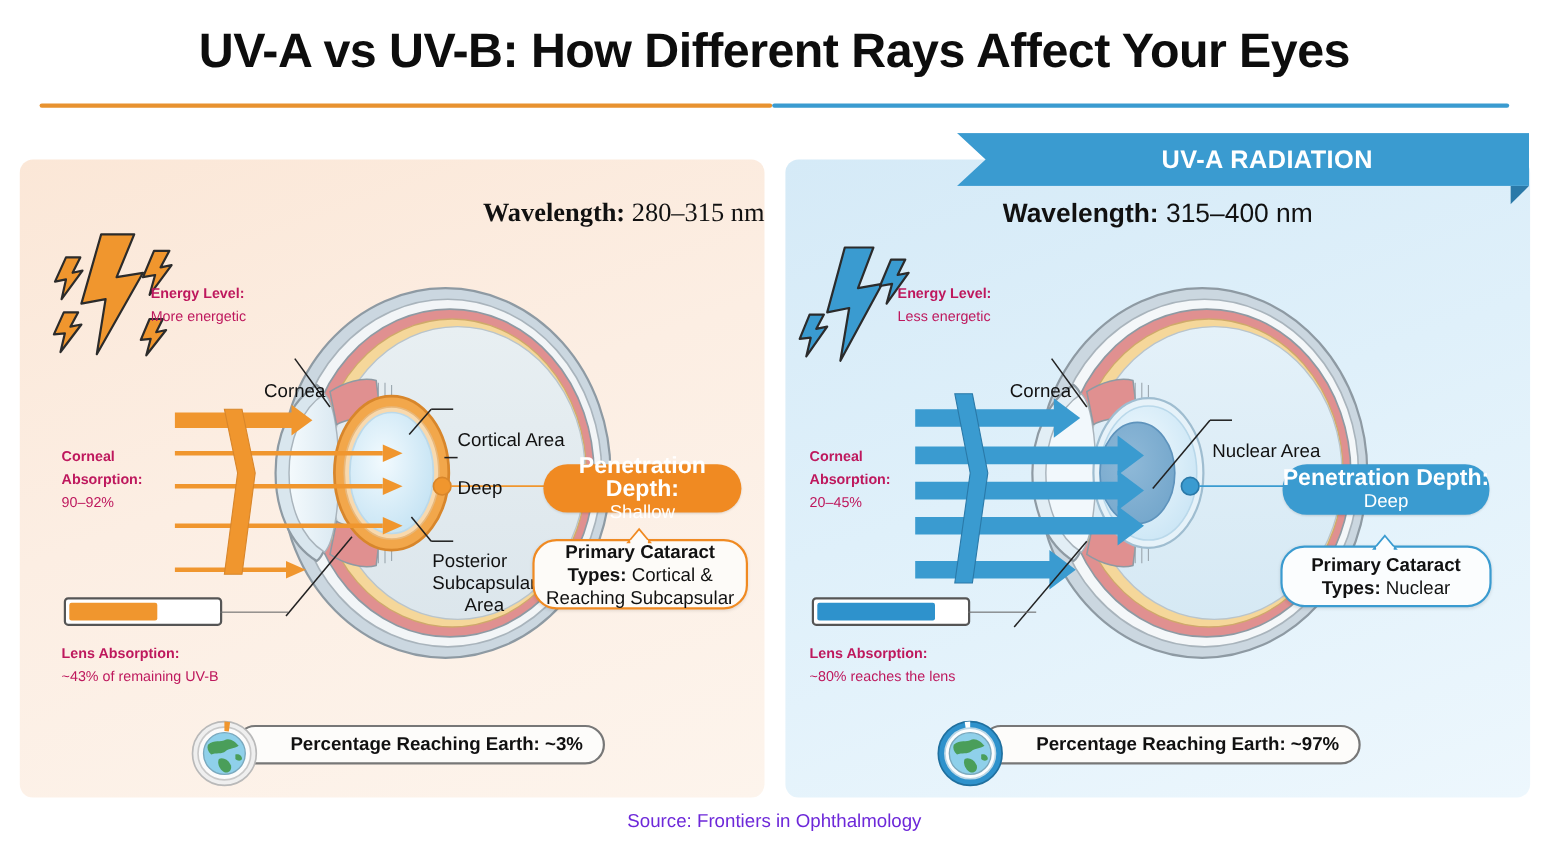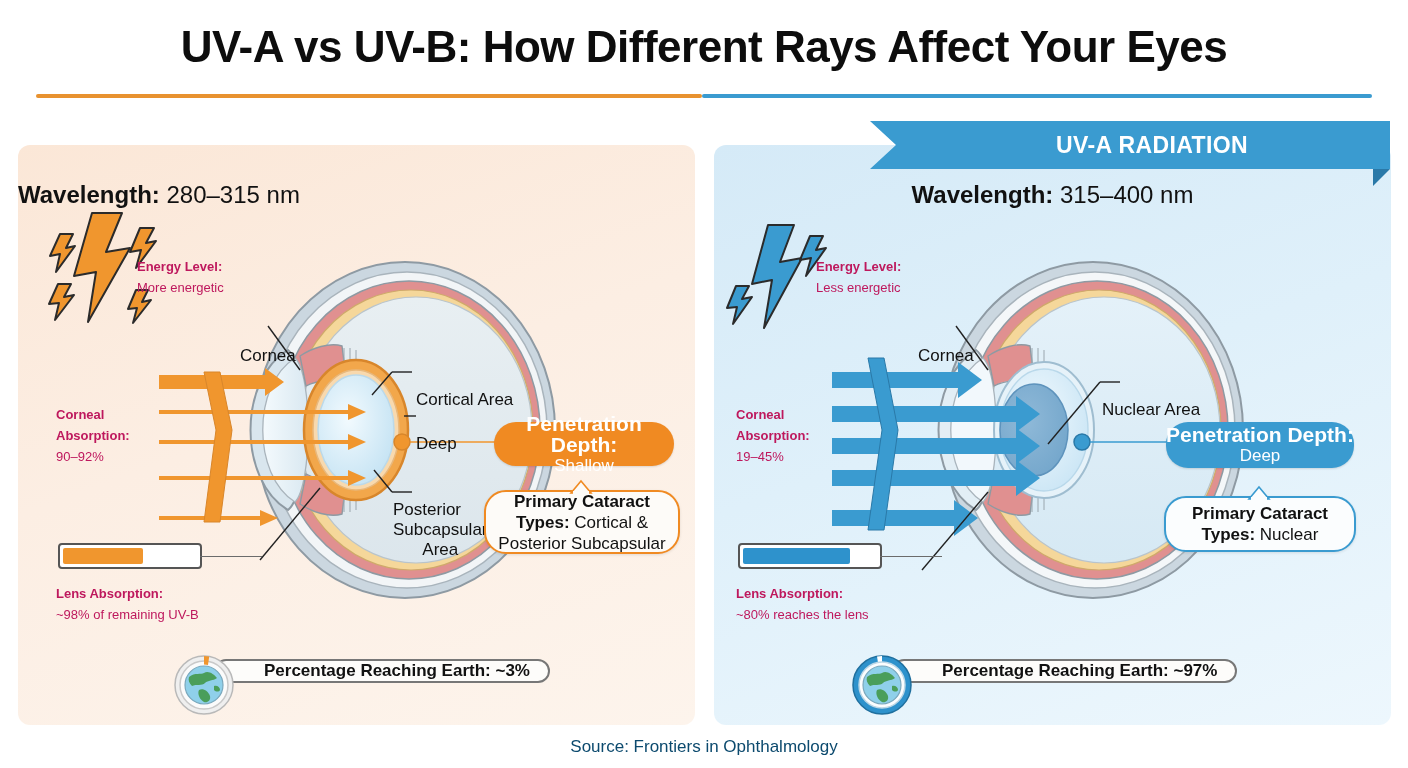--- a/index.html
+++ b/index.html
@@ -57,21 +57,21 @@
   }
   .ribbon.uva .label{right:0;width:476px;text-align:center;}
   .ribbon.uva .fold{right:0;top:48px;background:#2A79A8;
     clip-path:polygon(0 0,100% 0,0 100%);}
 
   
   .wavelength{
     position:absolute;top:181px;font-size:24px;white-space:nowrap;color:#111;
   }
   .wavelength b{font-weight:bold;}
-  .wavelength.uvb{left:18px;width:677px;text-align:left;}
+  .wavelength.uvb{left:18px;width:677px;text-align:right;font-family:Liberation Serif, serif;}
   .wavelength.uva{left:714px;width:677px;text-align:center;}
 
   
   .txtblock{position:absolute;font-size:13px;line-height:21px;color:#be185d;white-space:nowrap;}
   .txtblock .hd{font-weight:bold;display:block;}
   .txtblock .sub{display:block;}
 
   .anno{position:absolute;font-size:17px;color:#111;white-space:nowrap;line-height:20px;margin-top:28px;}
 
   
@@ -103,32 +103,32 @@
 
   
   .barwrap{position:absolute;width:144px;height:26px;background:#fff;
     border:2px solid #555;border-radius:4px;box-sizing:border-box;padding:3px;}
   .barwrap .fill{height:100%;border-radius:2px;}
   .leadline{position:absolute;border-top:1.5px solid #6b6b6b;}
 
   
   .earthrow{position:absolute;height:46px;}
   .earthpill{
-    position:absolute;left:42px;top:0;height:24px;
+    position:absolute;left:42px;top:0;height:36px;
     background:#FDFCFA;border:2px solid #777;border-radius:20px;
     display:flex;align-items:center;box-sizing:border-box;
     padding:0 18px 0 26px;
     font-weight:bold;font-size:17px;color:#111;white-space:nowrap;
   }
   .earthbadge{position:absolute;left:0;top:-6px;width:64px;height:64px;}
 
   
   .source{
     position:absolute;left:0;top:737px;width:1408px;text-align:center;
-    font-size:17px;color:#0c4a6e;
+    font-size:17px;color:#6d28d9;
   }
   svg{display:block;overflow:visible;}
   .eye{position:absolute;}
 </style>
 </head>
 <body>
 
 <div class="page">
 
   <div class="title">UV-A vs UV-B: How Different Rays Affect Your Eyes</div>
@@ -261,31 +261,31 @@
     <svg class="tail" viewBox="0 0 20 12">
       <polygon points="10,0 20,12 0,12" fill="#FDFBF8" stroke="#F08A22" stroke-width="1.6"></polygon>
       <rect x="2" y="10" width="16" height="4" fill="#FDFBF8"></rect>
     </svg>
     <div>
       <b>Primary Cataract</b>
     </div>
     <div>
       <b>Types:</b><span> Cortical &amp;</span>
     </div>
-    <div>Posterior Subcapsular</div>
+    <div>Reaching Subcapsular</div>
   </div>
 
   <div class="barwrap" style="left:58px;top:543px;">
     <div class="fill" style="width:60%;background:#F0962E;"></div>
   </div>
   <div class="leadline" style="left:200px;top:556px;width:62px;"></div>
 
   <div class="txtblock" style="left:56px;top:583px;">
     <span class="hd">Lens Absorption:</span>
-    <span class="sub">~98% of remaining UV-B</span>
+    <span class="sub">~43% of remaining UV-B</span>
   </div>
 
   <div class="earthrow" style="left:172px;top:659px;">
     <div class="earthpill">
       <span style="margin-left:22px;">Percentage Reaching Earth: ~3%</span>
     </div>
     <svg class="earthbadge" viewBox="0 0 64 64">
       <circle cx="32" cy="32" r="29" fill="#EFEFEF" stroke="#b9b9b9" stroke-width="1.5"></circle>
       <circle cx="32" cy="32" r="24" fill="#FBFBFB" stroke="#c9c9c9" stroke-width="1.5"></circle>
       <path d="M32 3 A29 29 0 0 1 37.2 3.5 L36 12 A20 20 0 0 0 32 11.6 Z" fill="#F0962E"></path>
@@ -318,21 +318,21 @@
   </svg>
 
   <div class="txtblock" style="left:816px;top:256px;">
     <span class="hd">Energy Level:</span>
     <span class="sub">Less energetic</span>
   </div>
 
   <div class="txtblock" style="left:736px;top:404px;">
     <span class="hd">Corneal</span>
     <span class="hd">Absorption:</span>
-    <span class="sub">19–45%</span>
+    <span class="sub">20–45%</span>
   </div>
 
   <svg class="eye" style="left:848px;top:230px;" width="440" height="400" viewBox="0 0 440 400">
     <defs>
       <linearGradient id="vitR" x1="0" y1="0" x2="0" y2="1">
         <stop offset="0" stop-color="#E4F1F9"></stop>
           <stop offset="1" stop-color="#D6E9F4"></stop>
       </linearGradient>
       <radialGradient id="lensR" cx="0.4" cy="0.4" r="0.75">
         <stop offset="0" stop-color="#F2FAFE"></stop>

